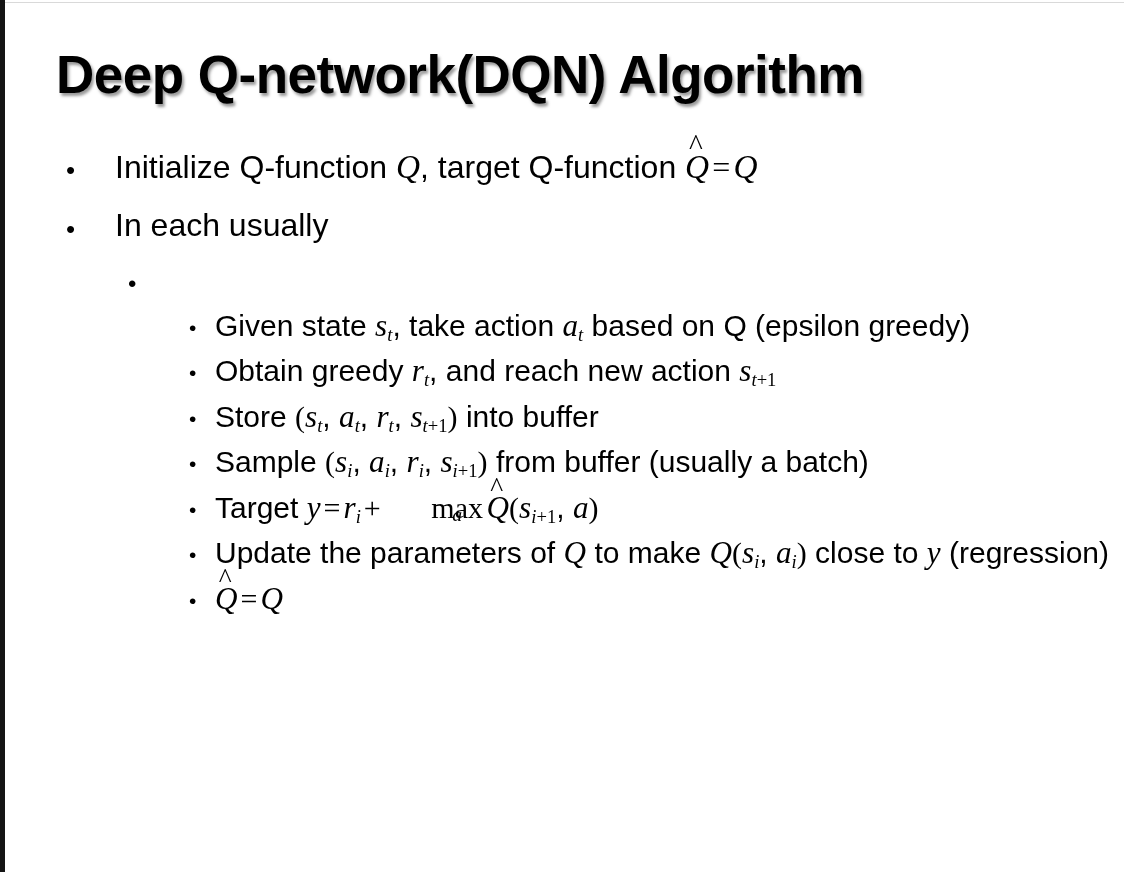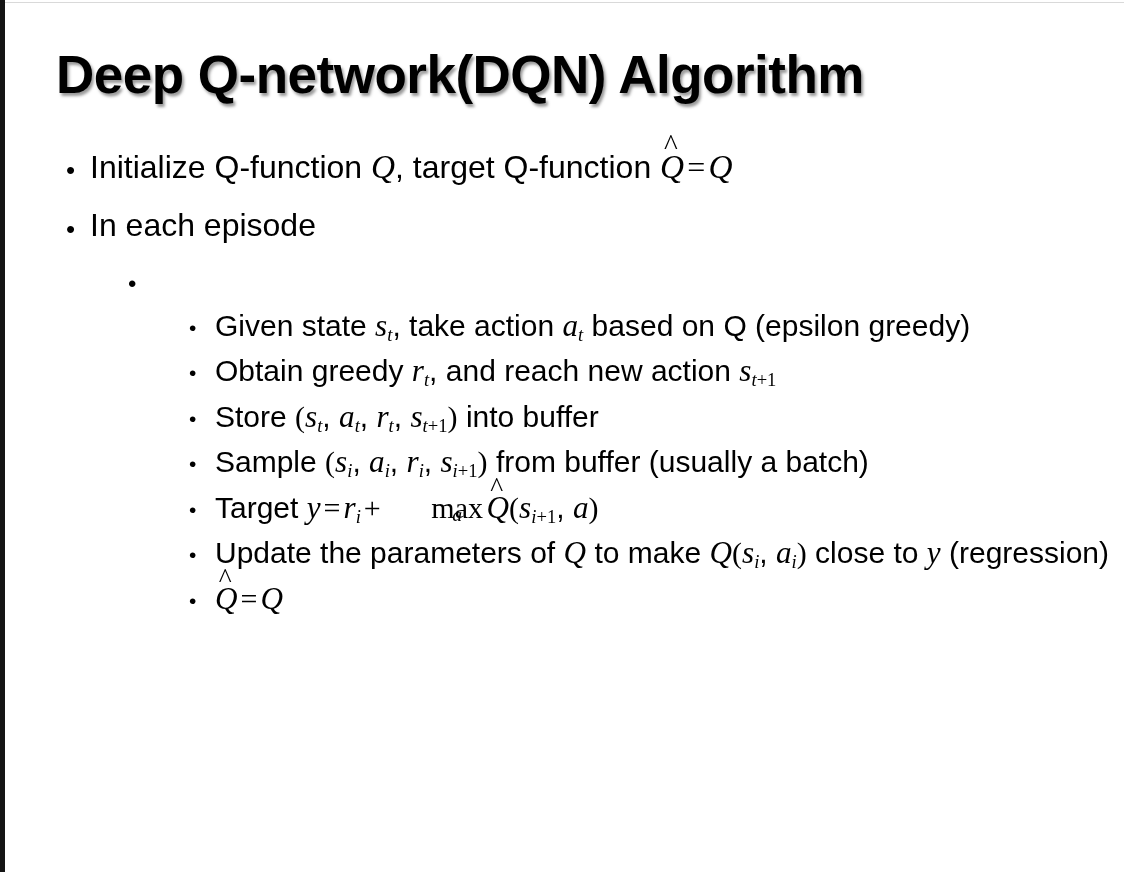--- a/index.html
+++ b/index.html
@@ -80,20 +80,21 @@
   }
   .lvl1 .bullet-dot {
     width: 24px;
     font-size: 26px;
     padding-top: 11px;
   }
   .lvl1 .bullet-text {
     font-size: 32px;
     line-height: 1.28;
     padding-right: 94px;
+    margin-left: 25px;
   }
 
   
   .lvl2 {
     padding-left: 128px;
     margin-bottom: 10px;
   }
   .lvl2 .bullet-dot {
     width: 23px;
     font-size: 24px;
@@ -196,21 +197,21 @@
 
   <div id="body">
 
     <div class="bullet-row lvl1">
       <span class="bullet-dot">•</span>
       <span class="bullet-text"><span>Initialize Q-function </span><span class="mathvar">Q</span><span>, target Q-function </span><span class="qhat"><span class="hat">^</span><span>Q</span></span><span class="mathop">=</span><span class="mathvar">Q</span></span>
     </div>
 
     <div class="bullet-row lvl1">
       <span class="bullet-dot">•</span>
-      <span class="bullet-text">In each episode</span>
+      <span class="bullet-text">In each usually</span>
     </div>
 
     <div class="bullet-row lvl2">
       <span class="bullet-dot">•</span>
     </div>
 
     <div class="bullet-row lvl3">
       <span class="bullet-dot">•</span>
       <span class="bullet-text"><span>Given state </span><span class="mathvar">s</span><sub class="msub">t</sub><span>, take action </span><span class="mathvar">a</span><sub class="msub">t</sub><span> based on Q (epsilon greedy)</span></span>
     </div>

